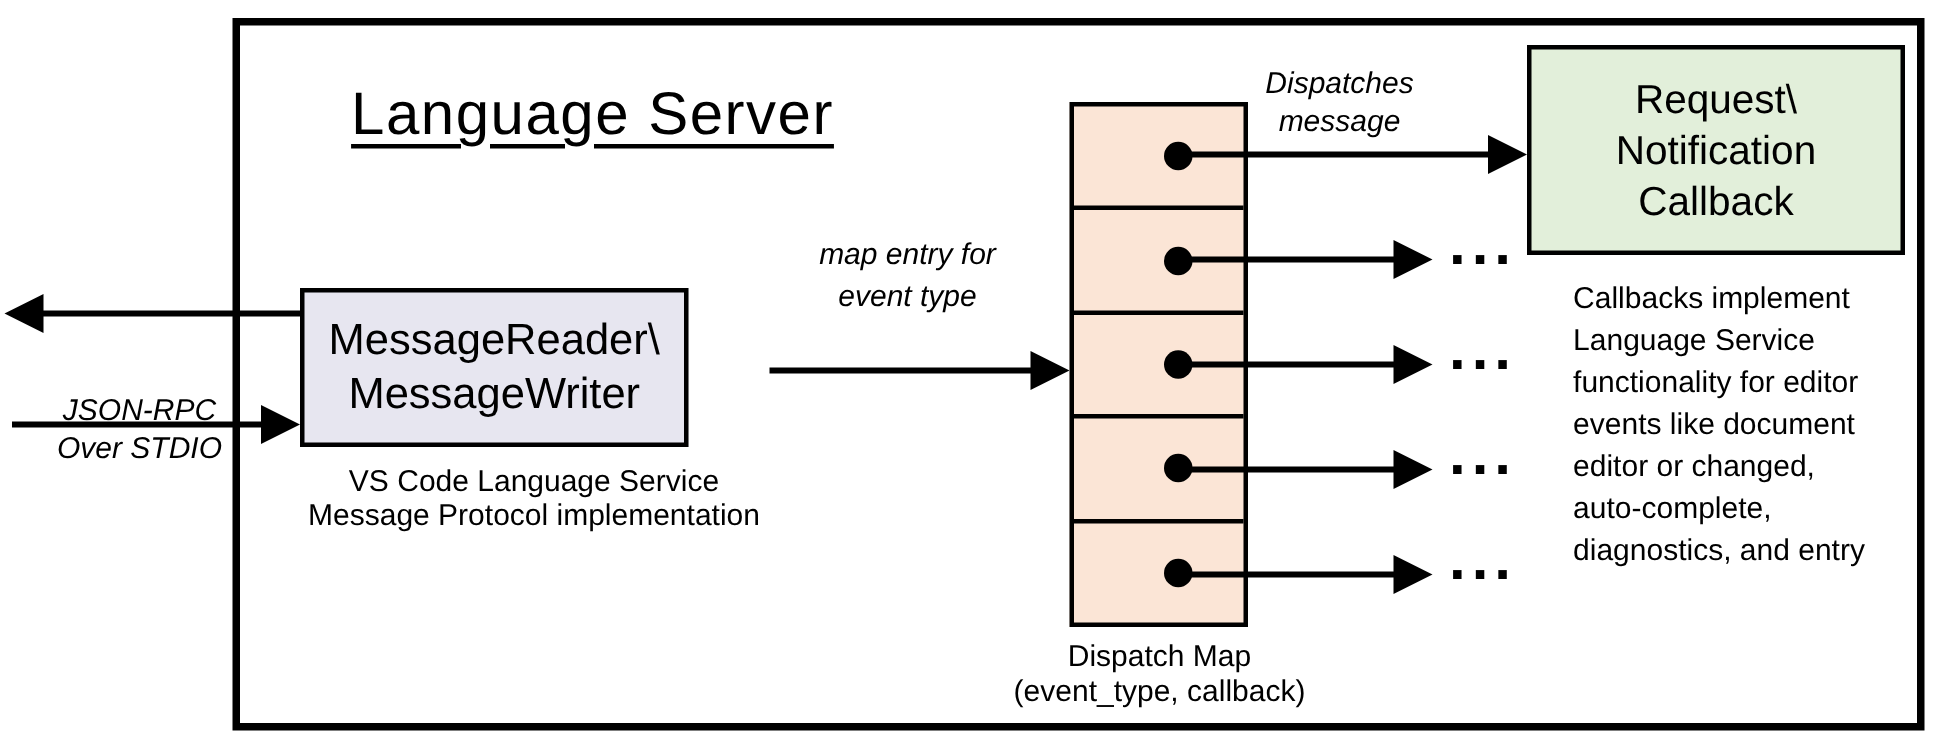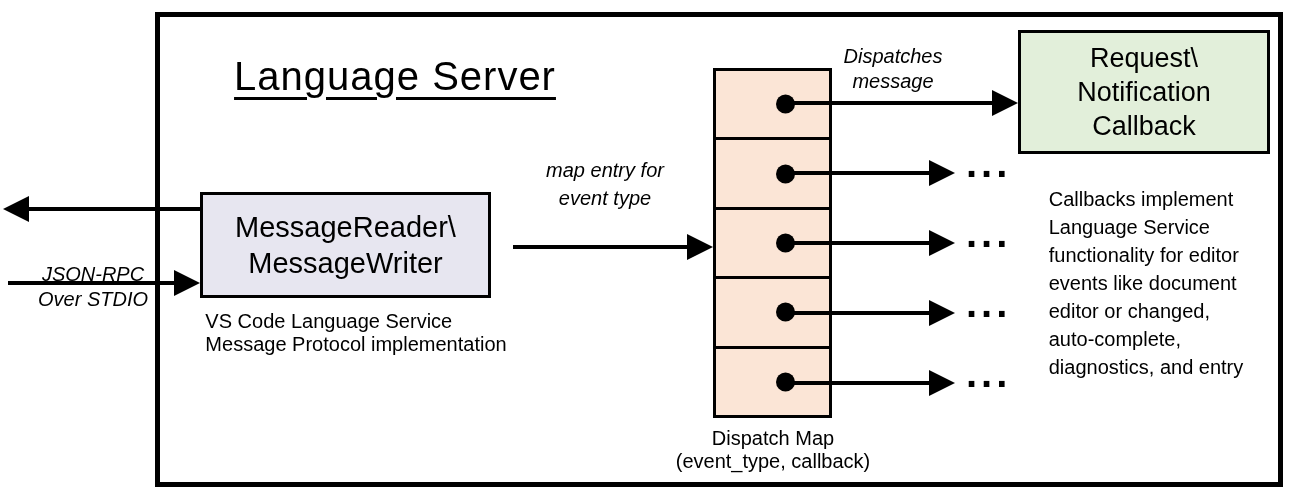--- a/index.html
+++ b/index.html
@@ -31,28 +31,28 @@
   }
   .tri-left {
     width: 0; height: 0;
     border-right: 26px solid #000;
     border-top: 13px solid transparent;
     border-bottom: 13px solid transparent;
   }
 
   
   .msg-box {
-    left: 200px; top: 192px; width: 291px; height: 106px;
+    left: 200px; top: 192px; width: 259px; height: 106px;
     background: #e7e6f0; border: 3px solid #000;
     display: flex; flex-direction: column; align-items: center; justify-content: center;
     font-size: 29px; line-height: 36px; text-align: center;
   }
   .msg-caption {
     left: 356px; top: 310px; transform: translateX(-50%);
-    font-size: 20px; line-height: 23px; white-space: nowrap;
+    font-size: 20px; line-height: 23px; text-align: center; white-space: nowrap;
   }
 
   
   .io-label {
     left: 93px; top: 222px; transform: translateX(-50%);
     font-size: 20px; font-style: italic; line-height: 25px; text-align: center; white-space: nowrap; margin-top: 40px;
   }
 
   
   .lookup-label {
@@ -78,21 +78,21 @@
     position: absolute; left: 60px; top: 50%; transform: translateY(-50%);
     width: 19px; height: 19px; border-radius: 50%; background: #000;
   }
   .dmap-caption {
     left: 773px; top: 427px; transform: translateX(-50%);
     font-size: 20px; line-height: 23px; text-align: center; white-space: nowrap;
   }
 
   
   .cb-box {
-    left: 1018px; top: 30px; width: 252px; height: 124px;
+    left: 1018px; top: 30px; width: 252px; height: 140px;
     background: #e2efda; border: 3px solid #000;
     display: flex; flex-direction: column; align-items: center; justify-content: center;
     font-size: 27px; line-height: 34px; text-align: center;
   }
   .cb-note {
     left: 1146px; top: 185px; transform: translateX(-50%);
     font-size: 20px; line-height: 28px; white-space: nowrap;
   }
 
   .dots {

